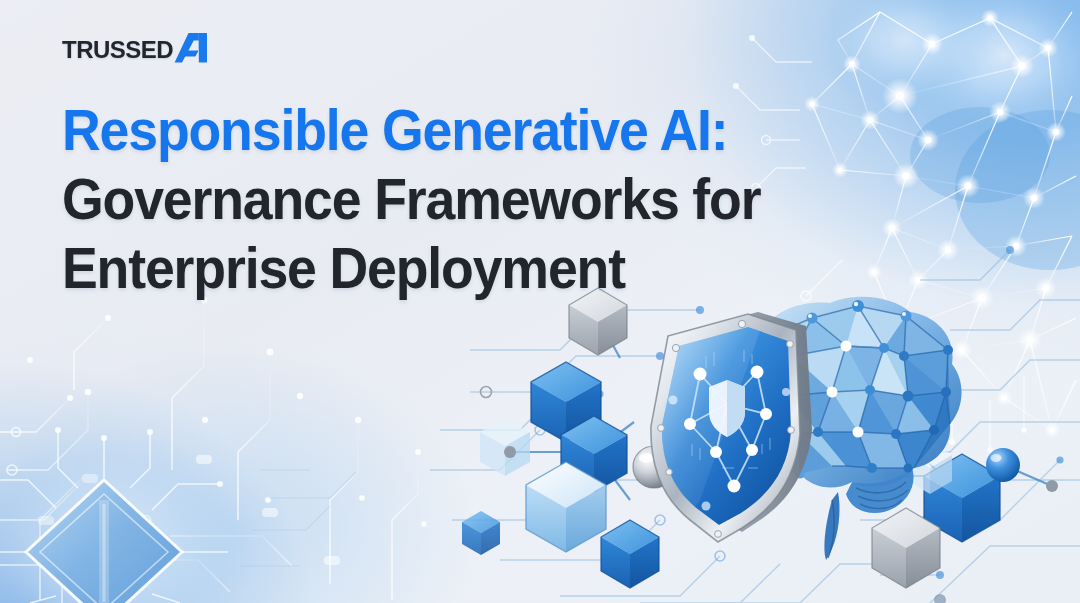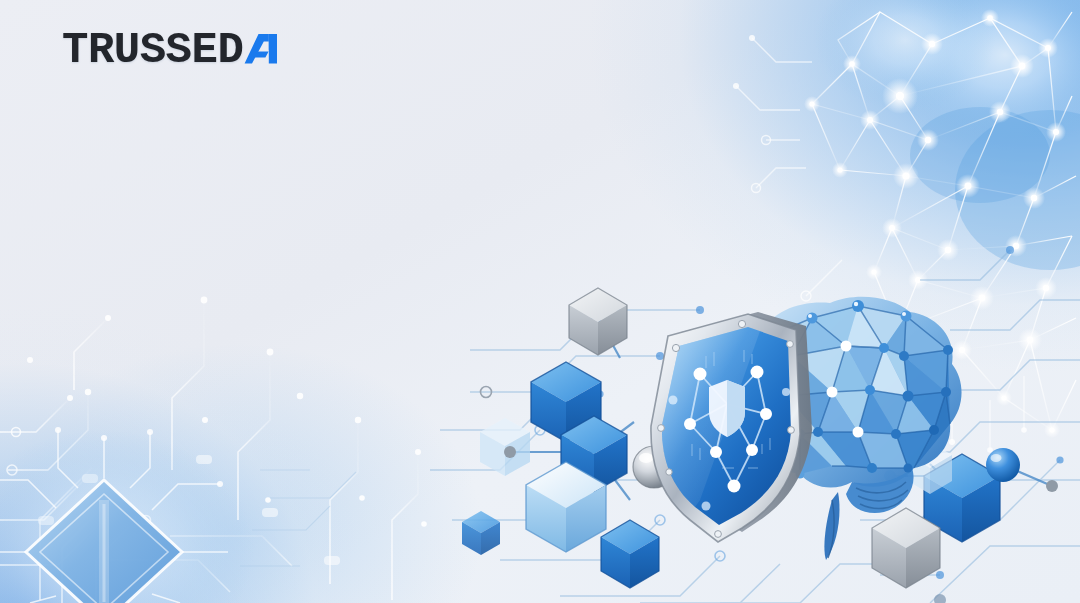--- a/index.html
+++ b/index.html
@@ -25,23 +25,23 @@
   .layer { position:absolute; inset:0; pointer-events:none; }
   .layer svg { display:block; width:1080px; height:603px; }
 
   
   #logo {
     position:absolute; left:62px; top:28px;
     display:flex; align-items:center; gap:0px;
     z-index:40;
   }
   #logo-word {
-    font-size:44px; font-weight:700; letter-spacing:-0.5px;
+    font-size:24px; font-weight:700; letter-spacing:-0.5px;
     color:#23262c;
-    font-family:Liberation Mono, monospace;
+    font-family:Liberation Sans, sans-serif;
     line-height:1;
     text-shadow:0 1px 2px rgba(120,135,160,0.28);
   }
   #logo-mark { margin-left:1px; margin-top:1px; }
 
   
   #headline {
     position:absolute; left:62px; top:96px;
     z-index:40;
     width:830px;
@@ -749,14 +749,19 @@
       <svg width="40" height="38" viewBox="0 0 40 38" xmlns="http://www.w3.org/2000/svg" aria-label="AI">
 
         <path d="M14.5 4 L24.8 4 L24.8 11.5 L19.8 11.5 L8.0 33.5 L0.6 33.5 Z" fill="#1a7aed"></path>
         <path d="M13.6 21.5 L24.6 21.5 L21.4 27.6 L10.4 27.6 Z" fill="#1a7aed"></path>
         <path d="M24.8 4 L33.0 4 L33.0 33.5 L24.8 33.5 Z" fill="#1a7aed"></path>
         <path d="M24.8 4 L33.0 4 L33.0 12.0 L24.8 20.0 Z" fill="#1a7aed"></path>
       </svg>
     </span>
   </div>
 
+  <div id="headline">
+    <div class="hl blue">Responsible Generative AI:</div>
+    <div class="hl dark">Governance Frameworks for</div>
+    <div class="hl dark">Enterprise Deployment</div>
+  </div>
 
 </div>
 
 </body></html>

